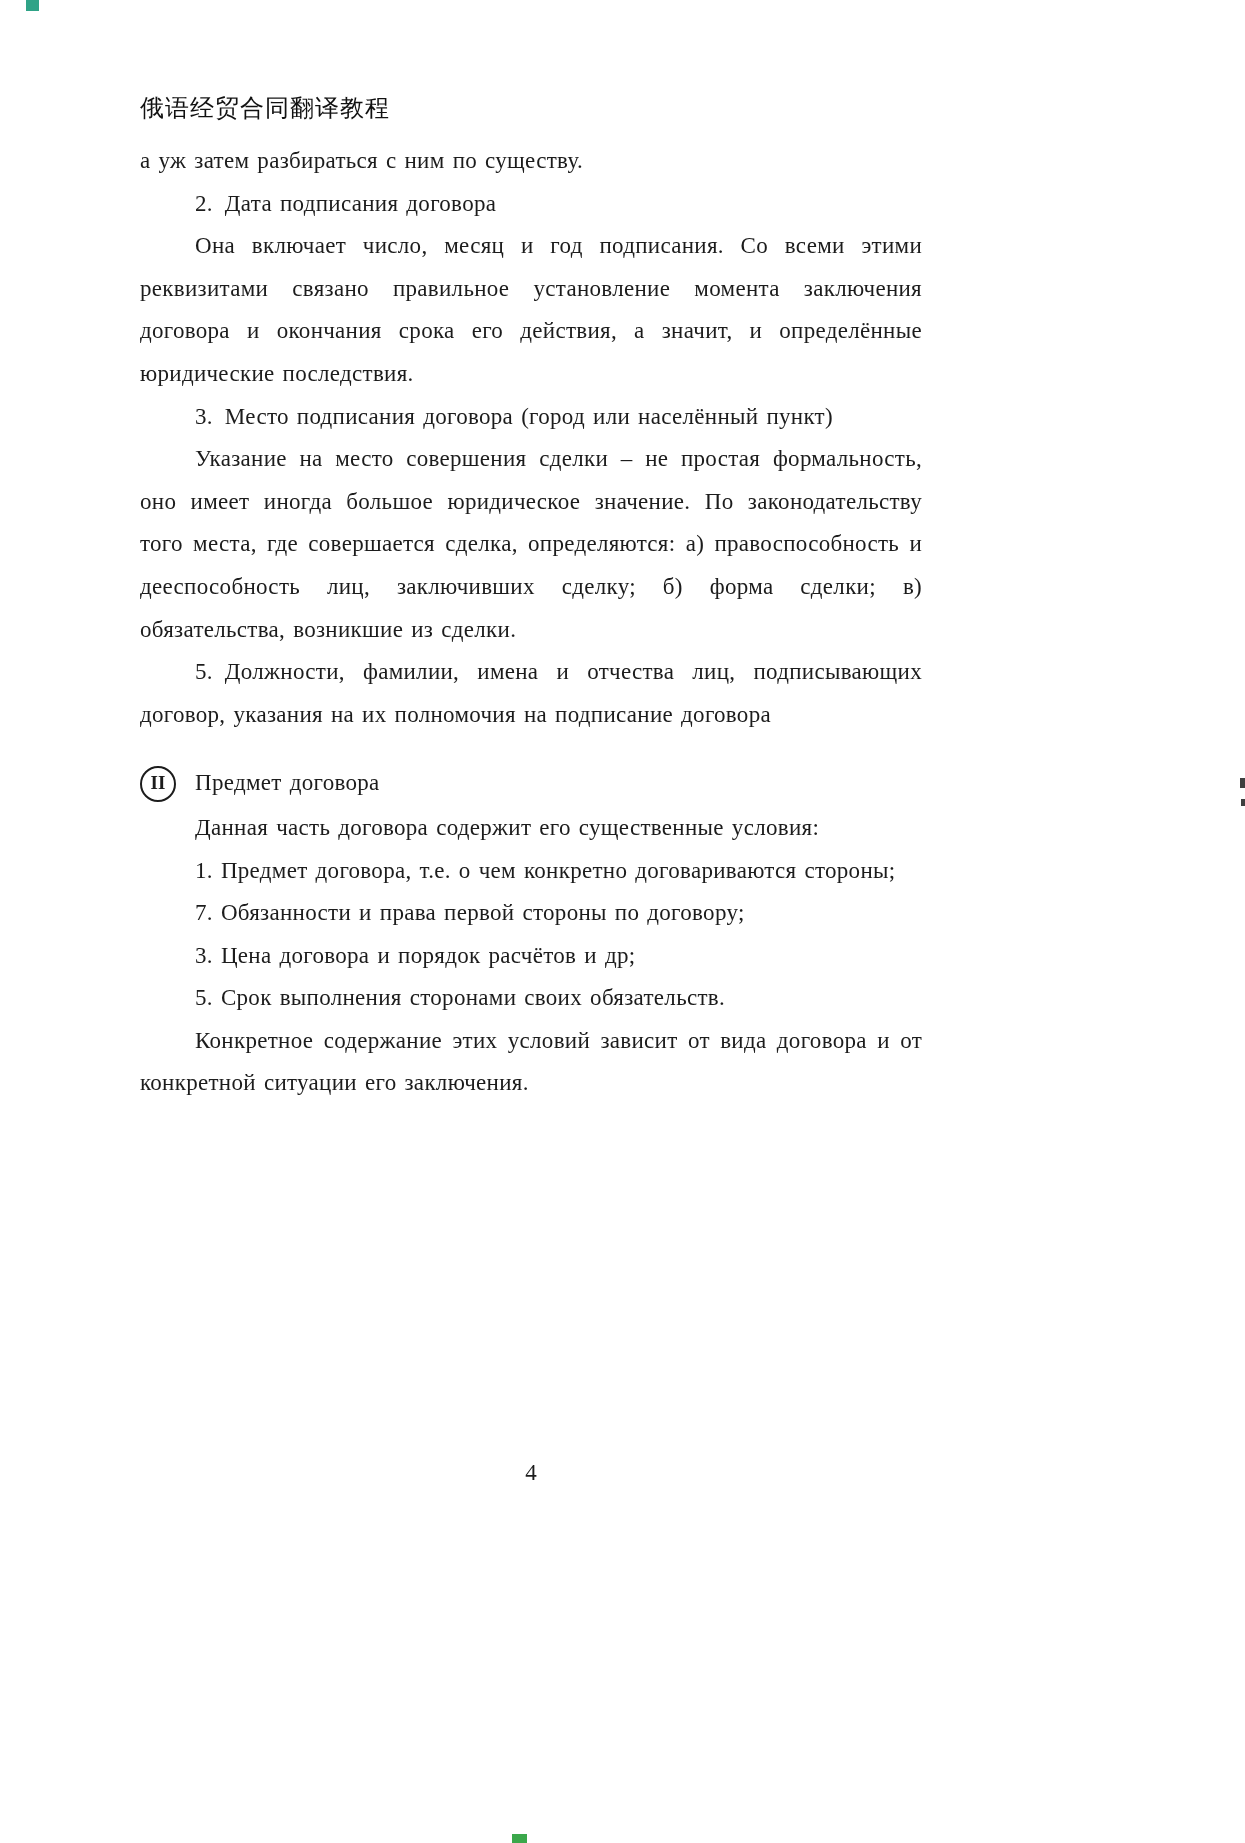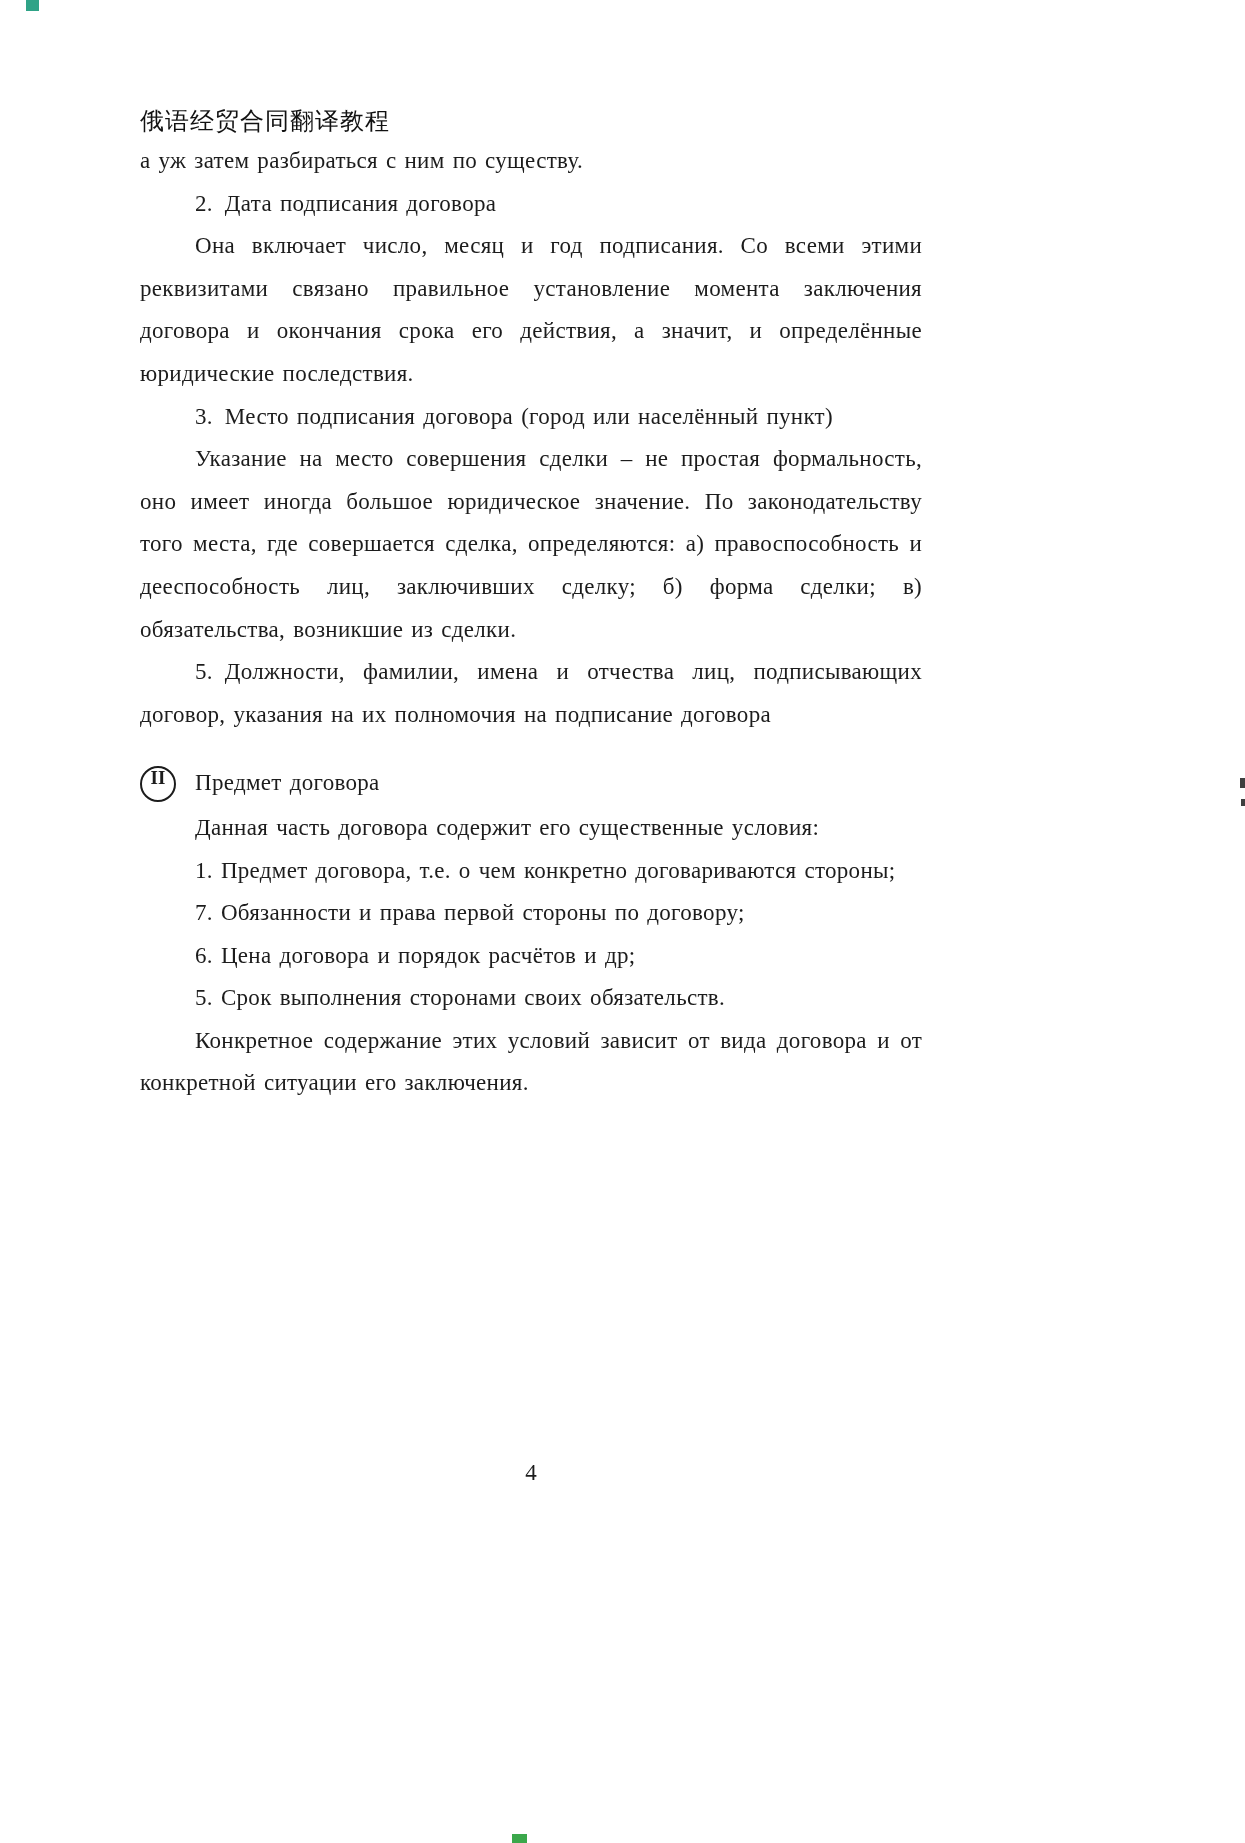--- a/index.html
+++ b/index.html
@@ -12,21 +12,21 @@
     width: 1245px;
     height: 1843px;
     background: #ffffff;
     overflow: hidden;
     font-family: "Liberation Serif", serif;
     color: #1c1c1c;
   }
   .header-title {
     position: absolute;
     left: 140px;
-    top: 105px;
+    top: 92px;
     font-family: "DejaVu Sans", sans-serif;
     font-size: 24px;
     letter-spacing: 1px;
     color: #111111;
     font-weight: 500;
   }
   .content {
     position: absolute;
     left: 140px;
     top: 140px;
@@ -46,21 +46,21 @@
   b { font-weight: normal; }
   .section-heading {
     margin-top: 26px;
     margin-bottom: 2px;
     display: flex;
     align-items: center;
     text-indent: 0;
   }
   .marker-circle {
     display: inline-flex;
-    align-items: flex-end;
+    align-items: center;
     justify-content: center;
     width: 32px;
     height: 32px;
     border: 2.5px solid #1c1c1c;
     border-radius: 50%;
     font-weight: bold;
     font-size: 19px;
     letter-spacing: 0;
     word-spacing: 0;
     margin-right: 19px;
@@ -115,21 +115,21 @@
       <span class="marker-circle">
           <span>II</span>
         </span>
       <span class="section-title">Предмет договора</span>
     </div>
 
     <p class="indent">Данная часть договора содержит его существенные условия:</p>
 
     <p class="indent">1. Предмет договора, т.е. о чем конкретно договариваются стороны;</p>
     <p class="indent">7. Обязанности и права первой стороны по договору;</p>
-    <p class="indent">6. Цена договора и порядок расчётов и др;</p>
+    <p class="indent">3. Цена договора и порядок расчётов и др;</p>
     <p class="indent">5. Срок выполнения сторонами своих обязательств.</p>
 
     <p class="indent">Конкретное содержание этих условий зависит от вида договора и от конкретной ситуации его заключения.</p>
 
   </main>
 
   <div class="page-number">4</div>
 
 </div>
 

